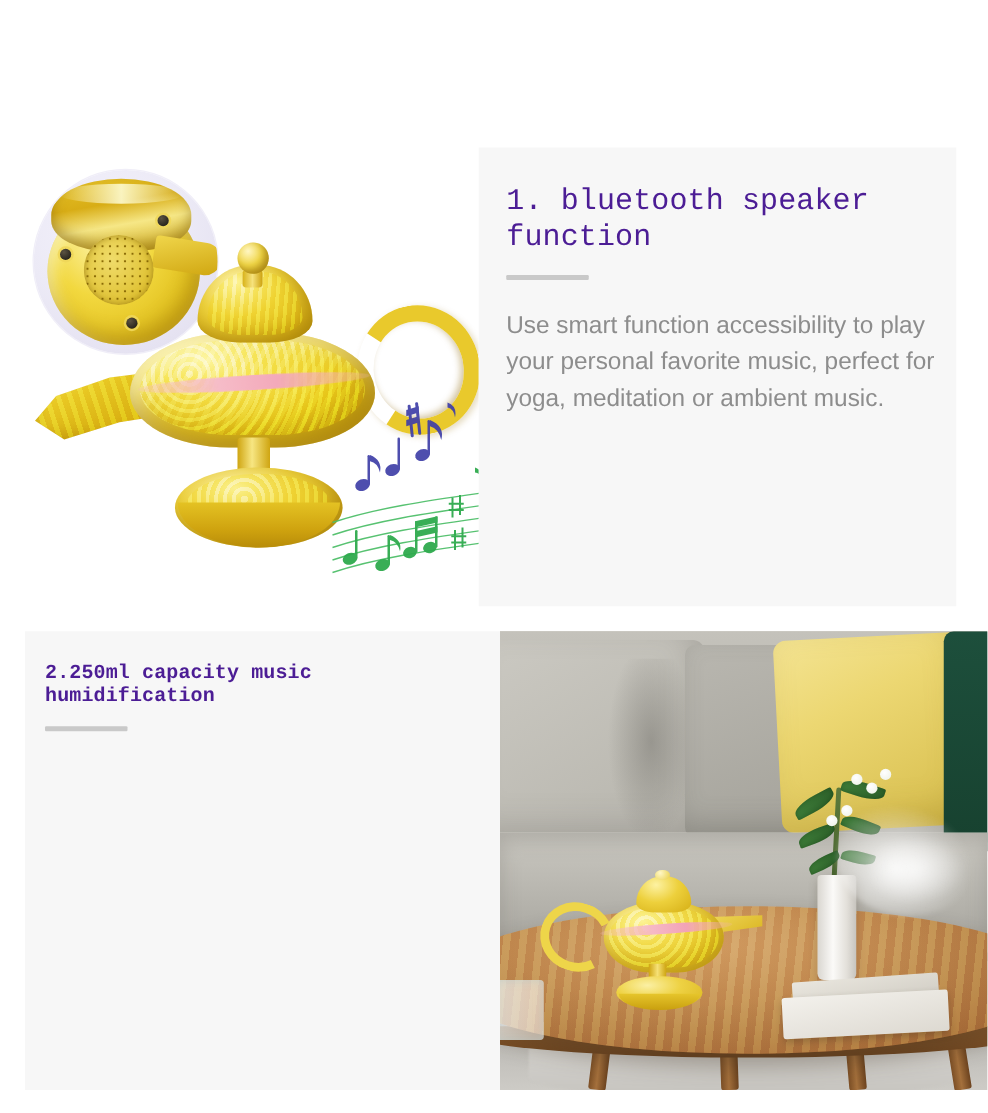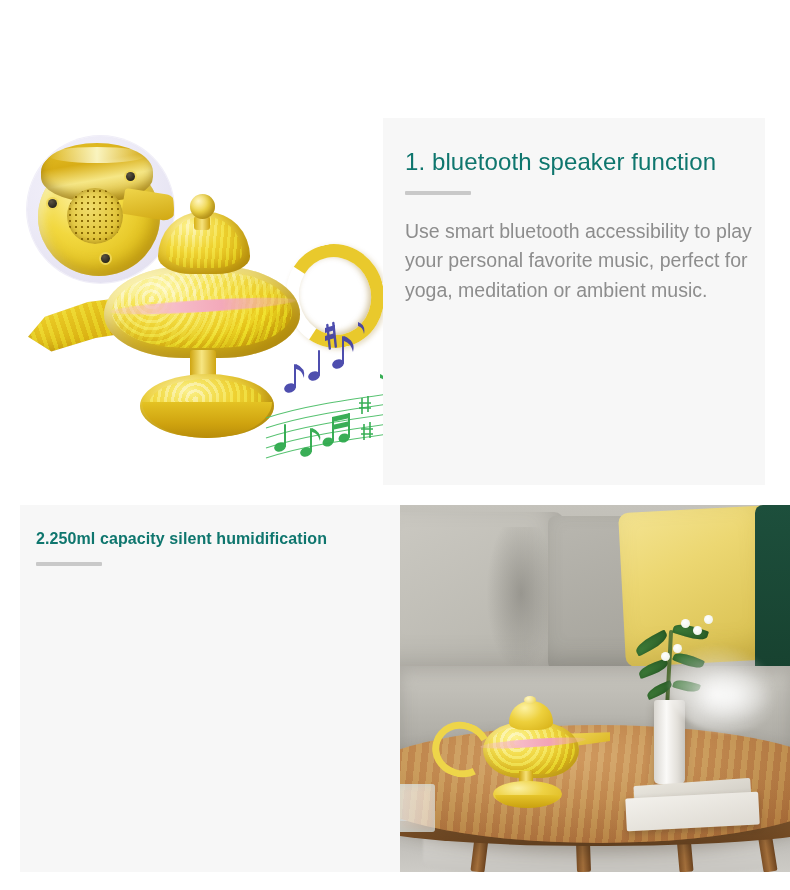--- a/index.html
+++ b/index.html
@@ -12,22 +12,22 @@
 
   
   .row1-photo{position:absolute;left:0;top:118px;width:383px;height:367px;background:#ffffff;overflow:hidden;}
   .row1-text{position:absolute;left:383px;top:118px;width:382px;height:367px;background:#f7f7f7;}
 
   
   .row2-text{position:absolute;left:20px;top:505px;width:380px;height:367px;background:#f7f7f7;}
   .row2-photo{position:absolute;left:400px;top:505px;width:390px;height:367px;overflow:hidden;background:#cfcdc6;}
 
   .heading{
-    color:#0f766e;font-size:24px;font-weight:400;letter-spacing:.1px;
-    line-height:1.2;margin:0;
+    color:#4c1d95;font-size:24px;font-weight:400;letter-spacing:.1px;
+    line-height:1.2;margin:0;font-family:Liberation Mono, monospace;
   }
   .heading.small{font-size:16px;font-weight:600;}
   .rule{width:66px;height:4px;background:#c9c9c9;border-radius:1px;margin:14px 0 0 0;}
   .body-copy{
     color:#8d8d8d;font-size:19.5px;line-height:1.52;margin:0;font-weight:400;
   }
   .body-copy.sm{font-size:18.5px;line-height:1.55;}
 
   .t1-inner{position:absolute;left:22px;top:30px;right:14px;}
   .t1-body{margin-top:22px;width:352px;}
@@ -331,27 +331,27 @@
         </svg>
       </div>
 
     </div>
   </div>
 
   <div class="row1-text">
     <div class="t1-inner">
       <h2 class="heading">1. bluetooth speaker function</h2>
       <div class="rule"></div>
-      <p class="body-copy t1-body">Use smart bluetooth accessibility to play your personal favorite music, perfect for yoga, meditation or ambient music.</p>
+      <p class="body-copy t1-body">Use smart function accessibility to play your personal favorite music, perfect for yoga, meditation or ambient music.</p>
     </div>
   </div>
 
   <div class="row2-text">
     <div class="t2-inner">
-      <h2 class="heading small">2.250ml capacity silent humidification</h2>
+      <h2 class="heading small">2.250ml capacity music humidification</h2>
       <div class="rule"></div>
     </div>
   </div>
 
   <div class="row2-photo">
     <div class="ph2">
       <div class="wall"></div>
       <div class="sofa-back"></div>
       <div class="cushion-l"></div>
       <div class="cushion-shadow"></div>

